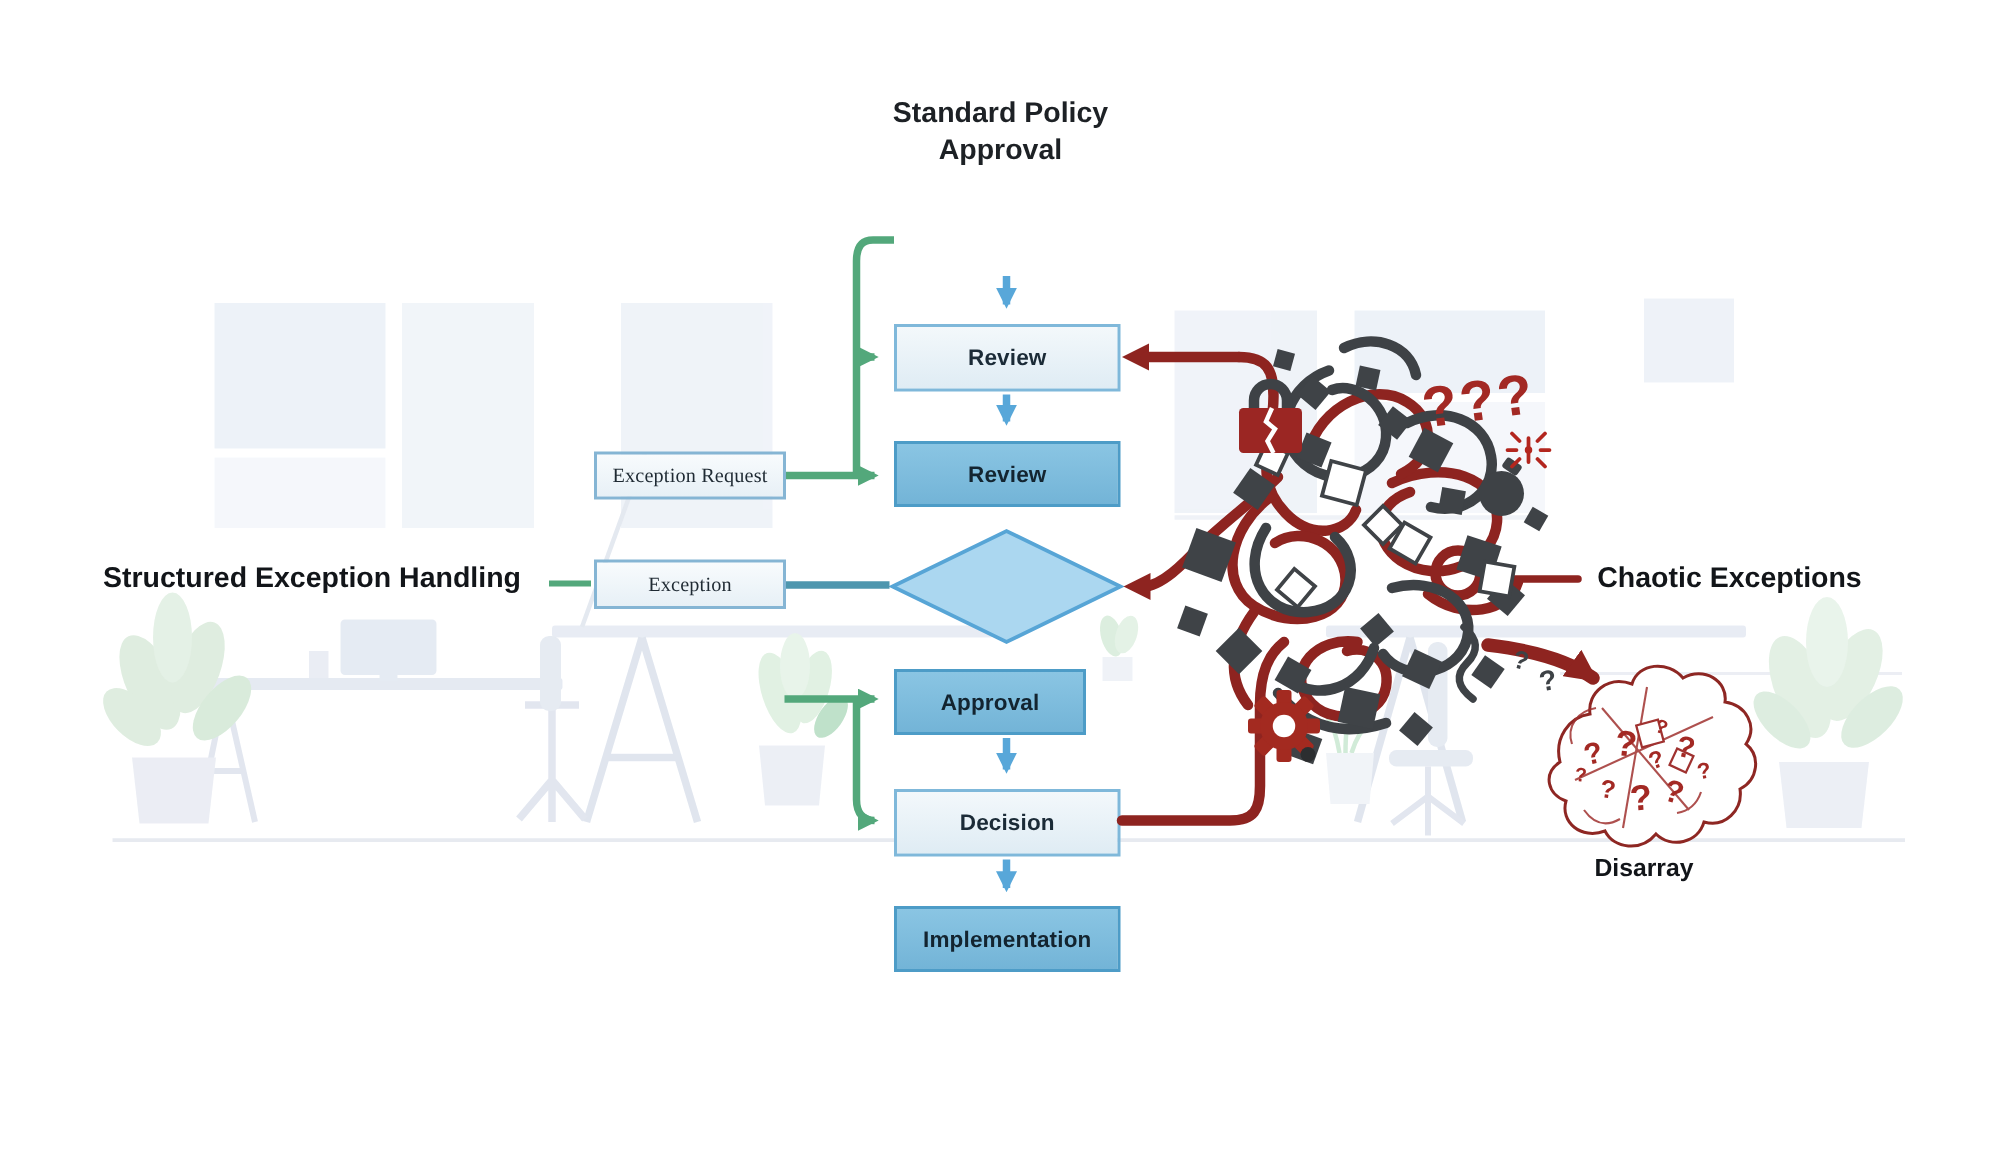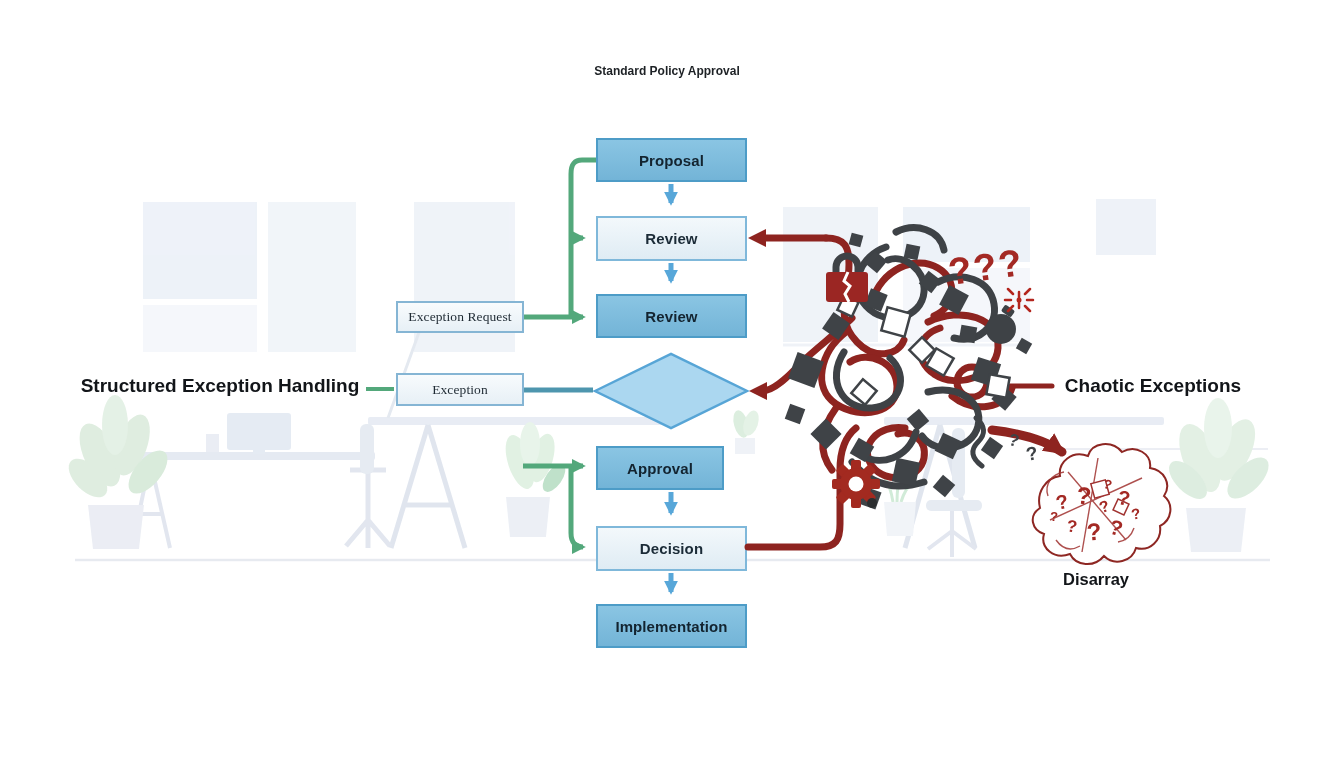--- a/index.html
+++ b/index.html
@@ -8,23 +8,23 @@
   .layer{position:absolute;left:0;top:0;pointer-events:none;}
   .box{position:absolute;box-sizing:border-box;display:flex;align-items:center;justify-content:center;
        text-align:center;letter-spacing:.1px;}
   .box.filled{background:linear-gradient(180deg,#8ac5e3,#73b4d7);border:2px solid #4d9cc7;
        color:#132430;font-weight:bold;font-size:15px;}
   .box.light{background:linear-gradient(180deg,#f3f8fb,#dfecf4);border:2px solid #7fb8da;
        color:#1b2b37;font-weight:bold;font-size:15px;}
   .box.side{background:linear-gradient(180deg,#f8fbfd,#e7f0f6);border:2px solid #85b5d4;
        color:#1f2a33;font-weight:normal;font-size:13.5px;font-family:Liberation Serif, serif;}
   .title{position:absolute;left:567px;top:64px;width:200px;text-align:center;
-       font-size:12px;font-weight:bold;line-height:1.3;color:#1d2125;}
+       font-size:19px;font-weight:bold;line-height:1.3;color:#1d2125;}
   .side-label{position:absolute;font-size:19px;font-weight:bold;color:#121519;text-align:center;}
-  #lbl-structured{left:70px;top:375px;width:300px;}
+  #lbl-structured{left:58px;top:375px;width:300px;}
   #lbl-chaotic{left:1053px;top:375px;width:200px;text-align:center;}
   #lbl-disarray{left:1036px;top:570px;width:120px;font-size:16.5px;}
 </style>
 </head>
 <body>
 
 <div class="canvas">
 
   <svg class="layer" width="1344" height="768">
     <g opacity="0.9">
@@ -89,21 +89,20 @@
         <path d="M1186,508 h60 l-5,44 h-50 z" fill="#eaeef5"></path>
       </g>
     </g>
   </svg>
 
   <div class="title">Standard Policy Approval</div>
   <div class="side-label" id="lbl-structured">Structured Exception Handling</div>
   <div class="side-label" id="lbl-chaotic">Chaotic Exceptions</div>
   <div class="side-label" id="lbl-disarray">Disarray</div>
 
-  <div class="box filled" style="left:596px;top:138px;width:151px;height:44px">Proposal</div>
   <div class="box light" style="left:596px;top:216px;width:151px;height:45px">Review</div>
   <div class="box filled" style="left:596px;top:294px;width:151px;height:44px">Review</div>
   <div class="box filled" style="left:596px;top:446px;width:128px;height:44px">Approval</div>
   <div class="box light" style="left:596px;top:526px;width:151px;height:45px">Decision</div>
   <div class="box filled" style="left:596px;top:604px;width:151px;height:44px">Implementation</div>
 
   <div class="box side" style="left:396px;top:301px;width:128px;height:32px">Exception Request</div>
   <div class="box side" style="left:396px;top:373px;width:128px;height:33px">Exception</div>
 
   <svg class="layer" width="1344" height="768">

